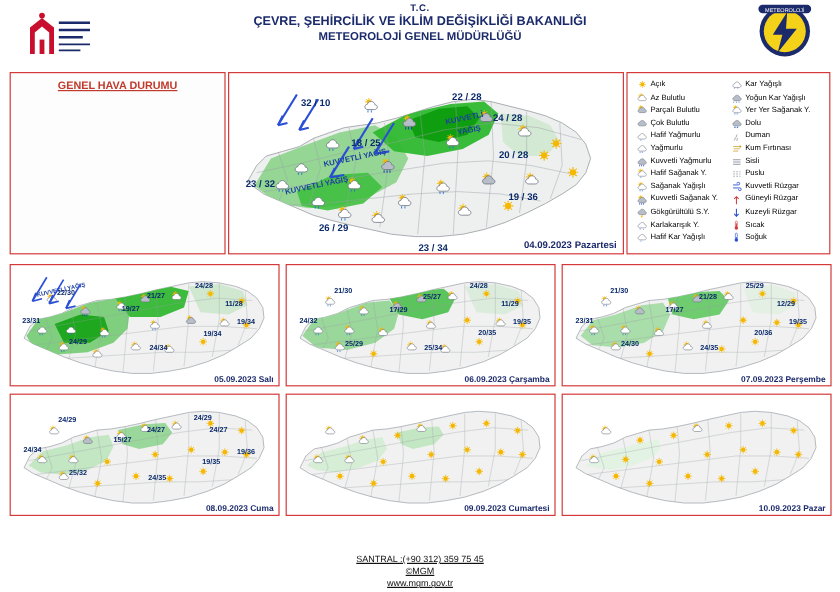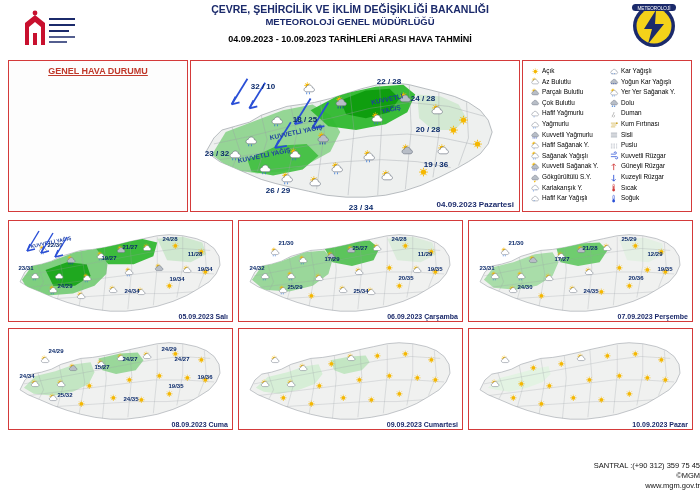--- a/index.html
+++ b/index.html
@@ -102,45 +102,45 @@
   .rainlabel {
     position: absolute; font-size: 6.5px; font-weight: bold; color: #1d3fa0;
     white-space: nowrap; transform: translate(-50%, -50%) rotate(-12deg);
   }
 
   
   .wi { position: absolute; transform: translate(-50%,-50%); }
 
   
   .footer {
-    position: absolute; left: 0; bottom: 2px; width: 700px; text-align: right;
-    font-size: 7.5px; color: #111; line-height: 10px;
+    position: absolute; left: 0; bottom: 2px; width: 700px; text-align: center;
+    font-size: 7.5px; color: #111; line-height: 10px; text-decoration: underline;
   }
 </style>
 </head>
 <body>
 
 <div class="header">
 
   <div class="logo-left">
     <svg width="66" height="46" viewBox="0 0 66 46">
       <rect x="2" y="2" width="62" height="42" fill="#ffffff"></rect>
       <path d="M10 40 L10 18 L20 10 L30 18 L30 40 Z" fill="#c8102e"></path>
       <path d="M14 40 L14 22 L20 17 L26 22 L26 40 Z" fill="#ffffff"></path>
       <rect x="18" y="28" width="4" height="12" fill="#c8102e"></rect>
       <circle cx="20" cy="8" r="2.4" fill="#c8102e"></circle>
       <path d="M34 14 h26 M34 20 h26 M34 26 h20" stroke="#1b2a6b" stroke-width="2.2"></path>
       <path d="M34 32 h26 M34 37 h18" stroke="#1b2a6b" stroke-width="1.6"></path>
     </svg>
   </div>
 
   <div class="header-text">
+    <div class="l1">T.C.</div>
     <div class="l2">ÇEVRE, ŞEHİRCİLİK VE İKLİM DEĞİŞİKLİĞİ BAKANLIĞI</div>
     <div class="l3">METEOROLOJİ  GENEL  MÜDÜRLÜĞÜ</div>
-    <div class="l4">04.09.2023  -  10.09.2023    TARİHLERİ  ARASI  HAVA  TAHMİNİ</div>
   </div>
 
   <div class="logo-right">
     <svg width="72" height="52" viewBox="0 0 72 52">
       <circle cx="36" cy="24" r="21" fill="#1b2a6b"></circle>
       <circle cx="36" cy="24" r="17.5" fill="#f4d21a"></circle>
       <path d="M38 8 L26 27 L34 27 L30 42 L46 22 L37 22 Z" fill="#1b2a6b"></path>
       <rect x="14" y="2" width="44" height="7" rx="3.5" fill="#1b2a6b"></rect>
       <text x="36" y="7.6" font-size="4.6" fill="#ffffff" text-anchor="middle" font-family="Liberation Sans, sans-serif">METEOROLOJİ</text>
     </svg>

